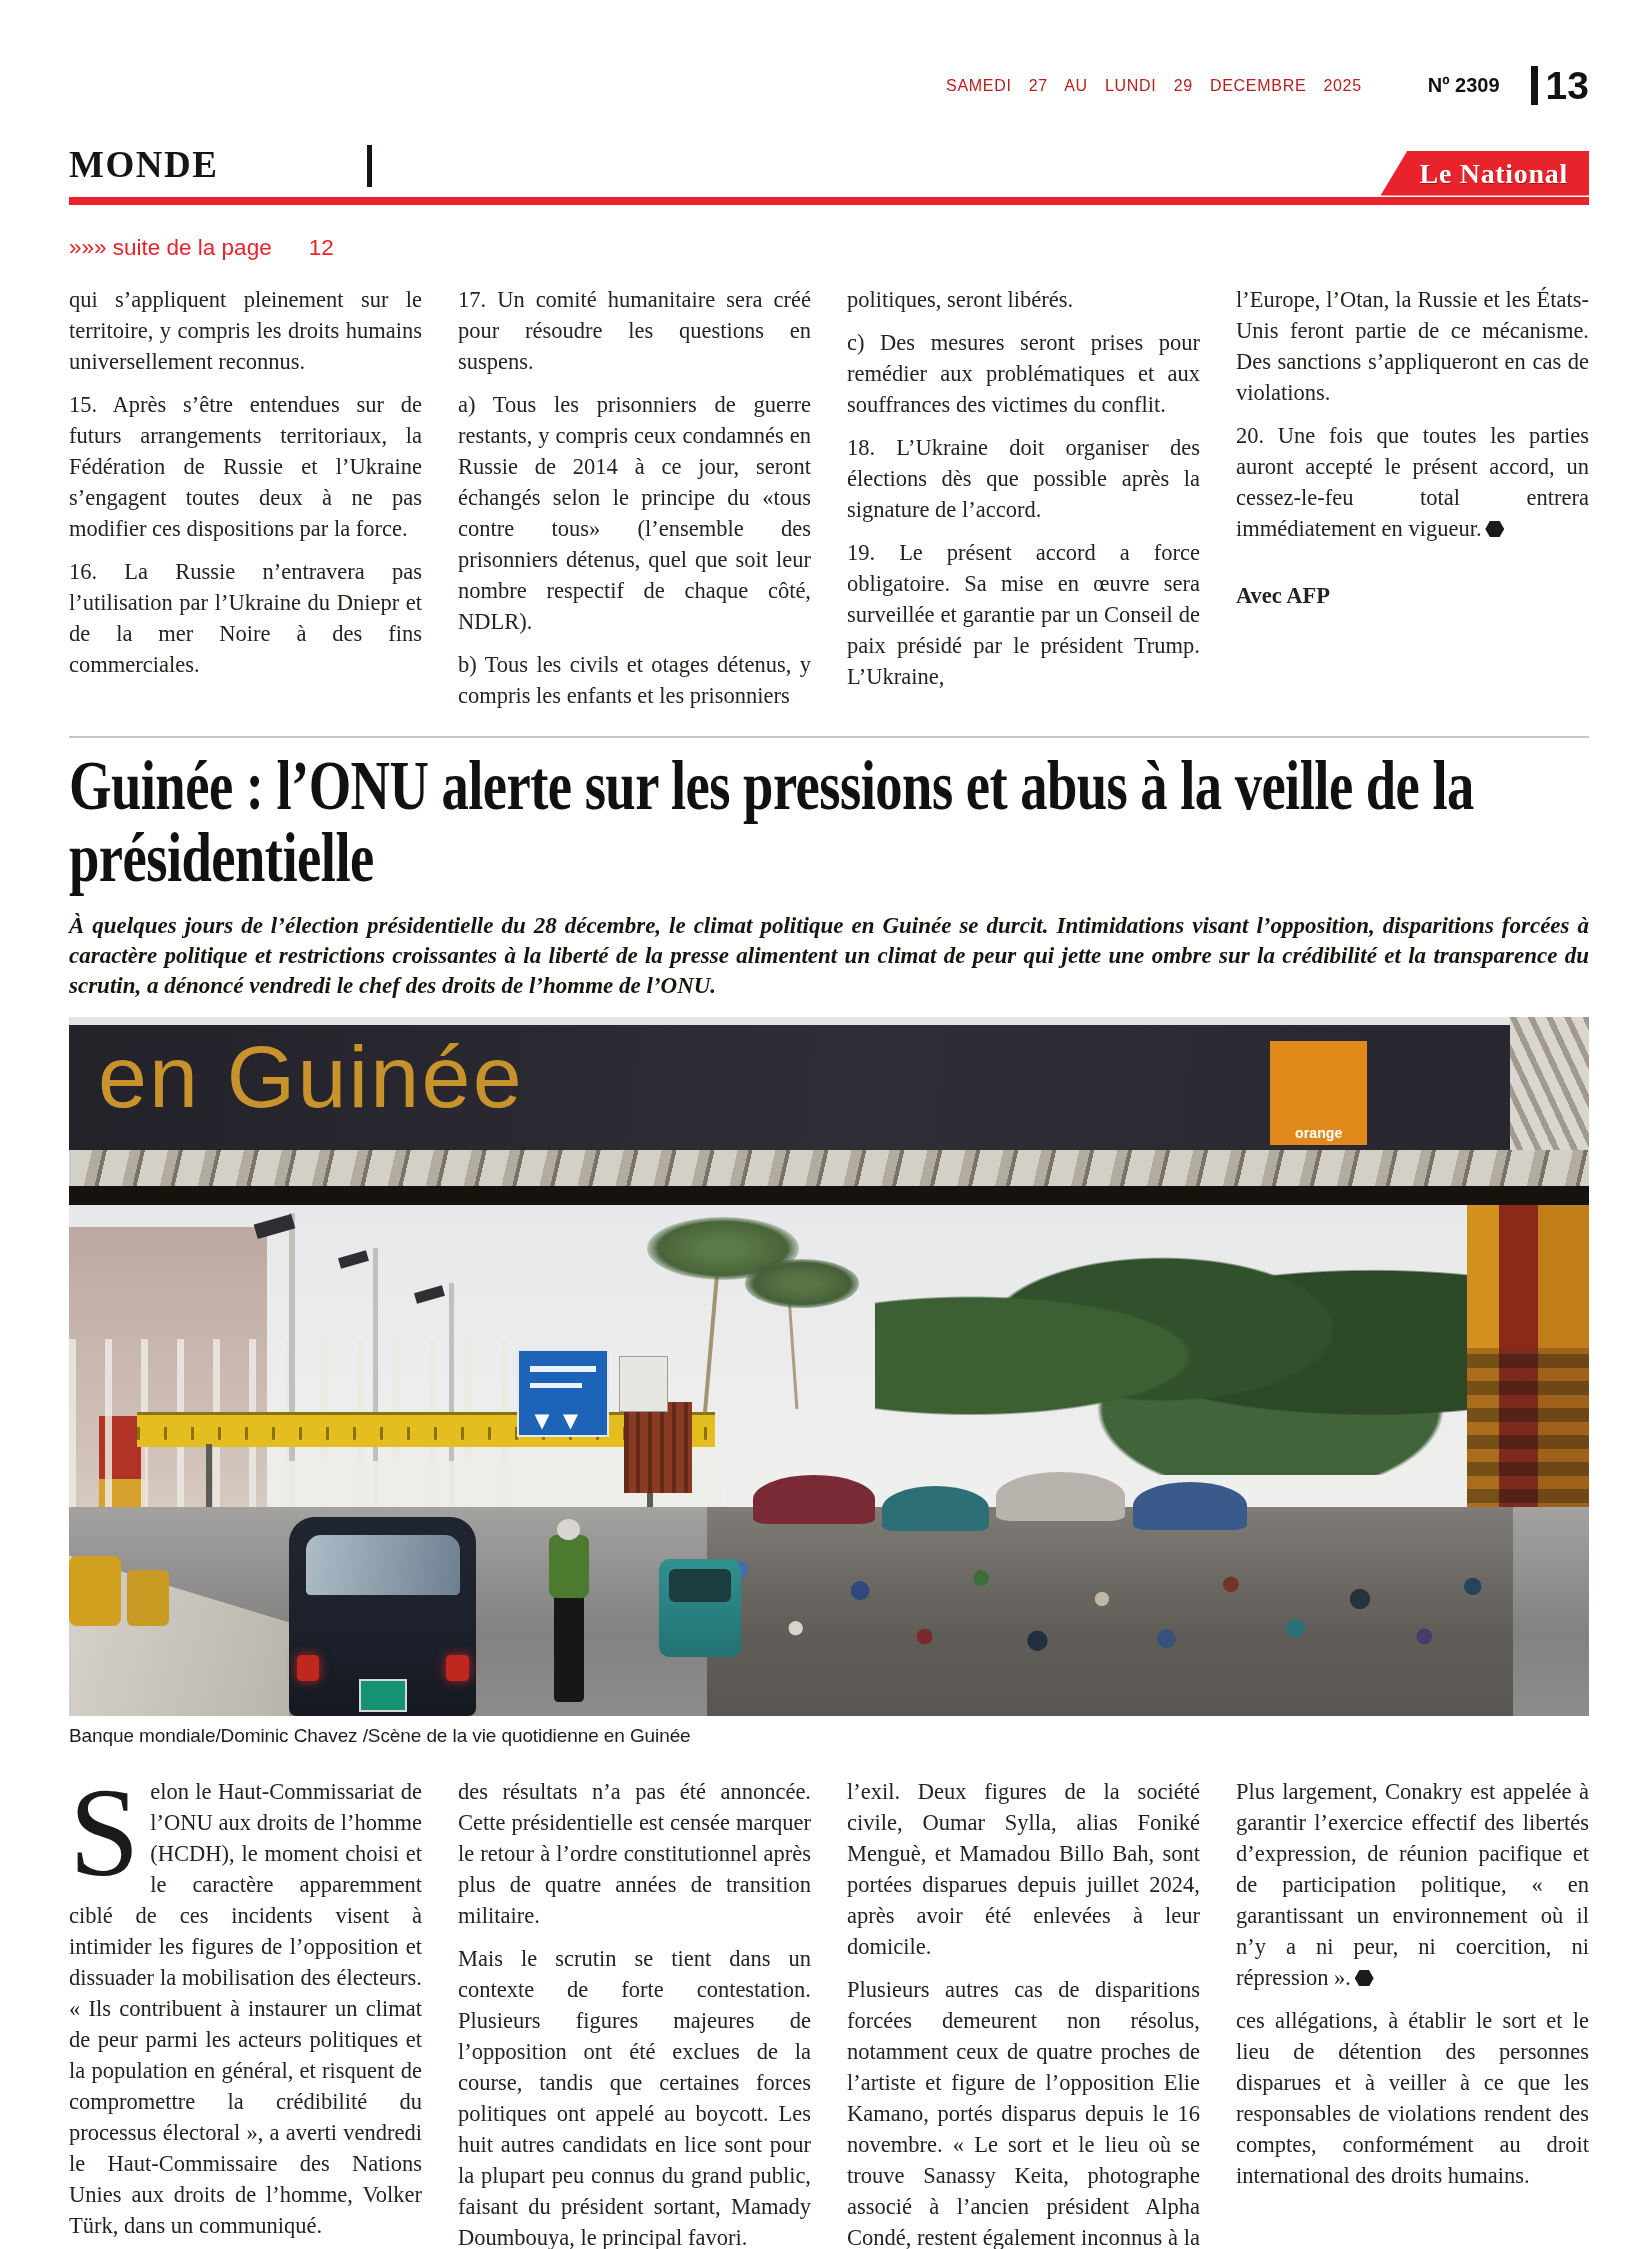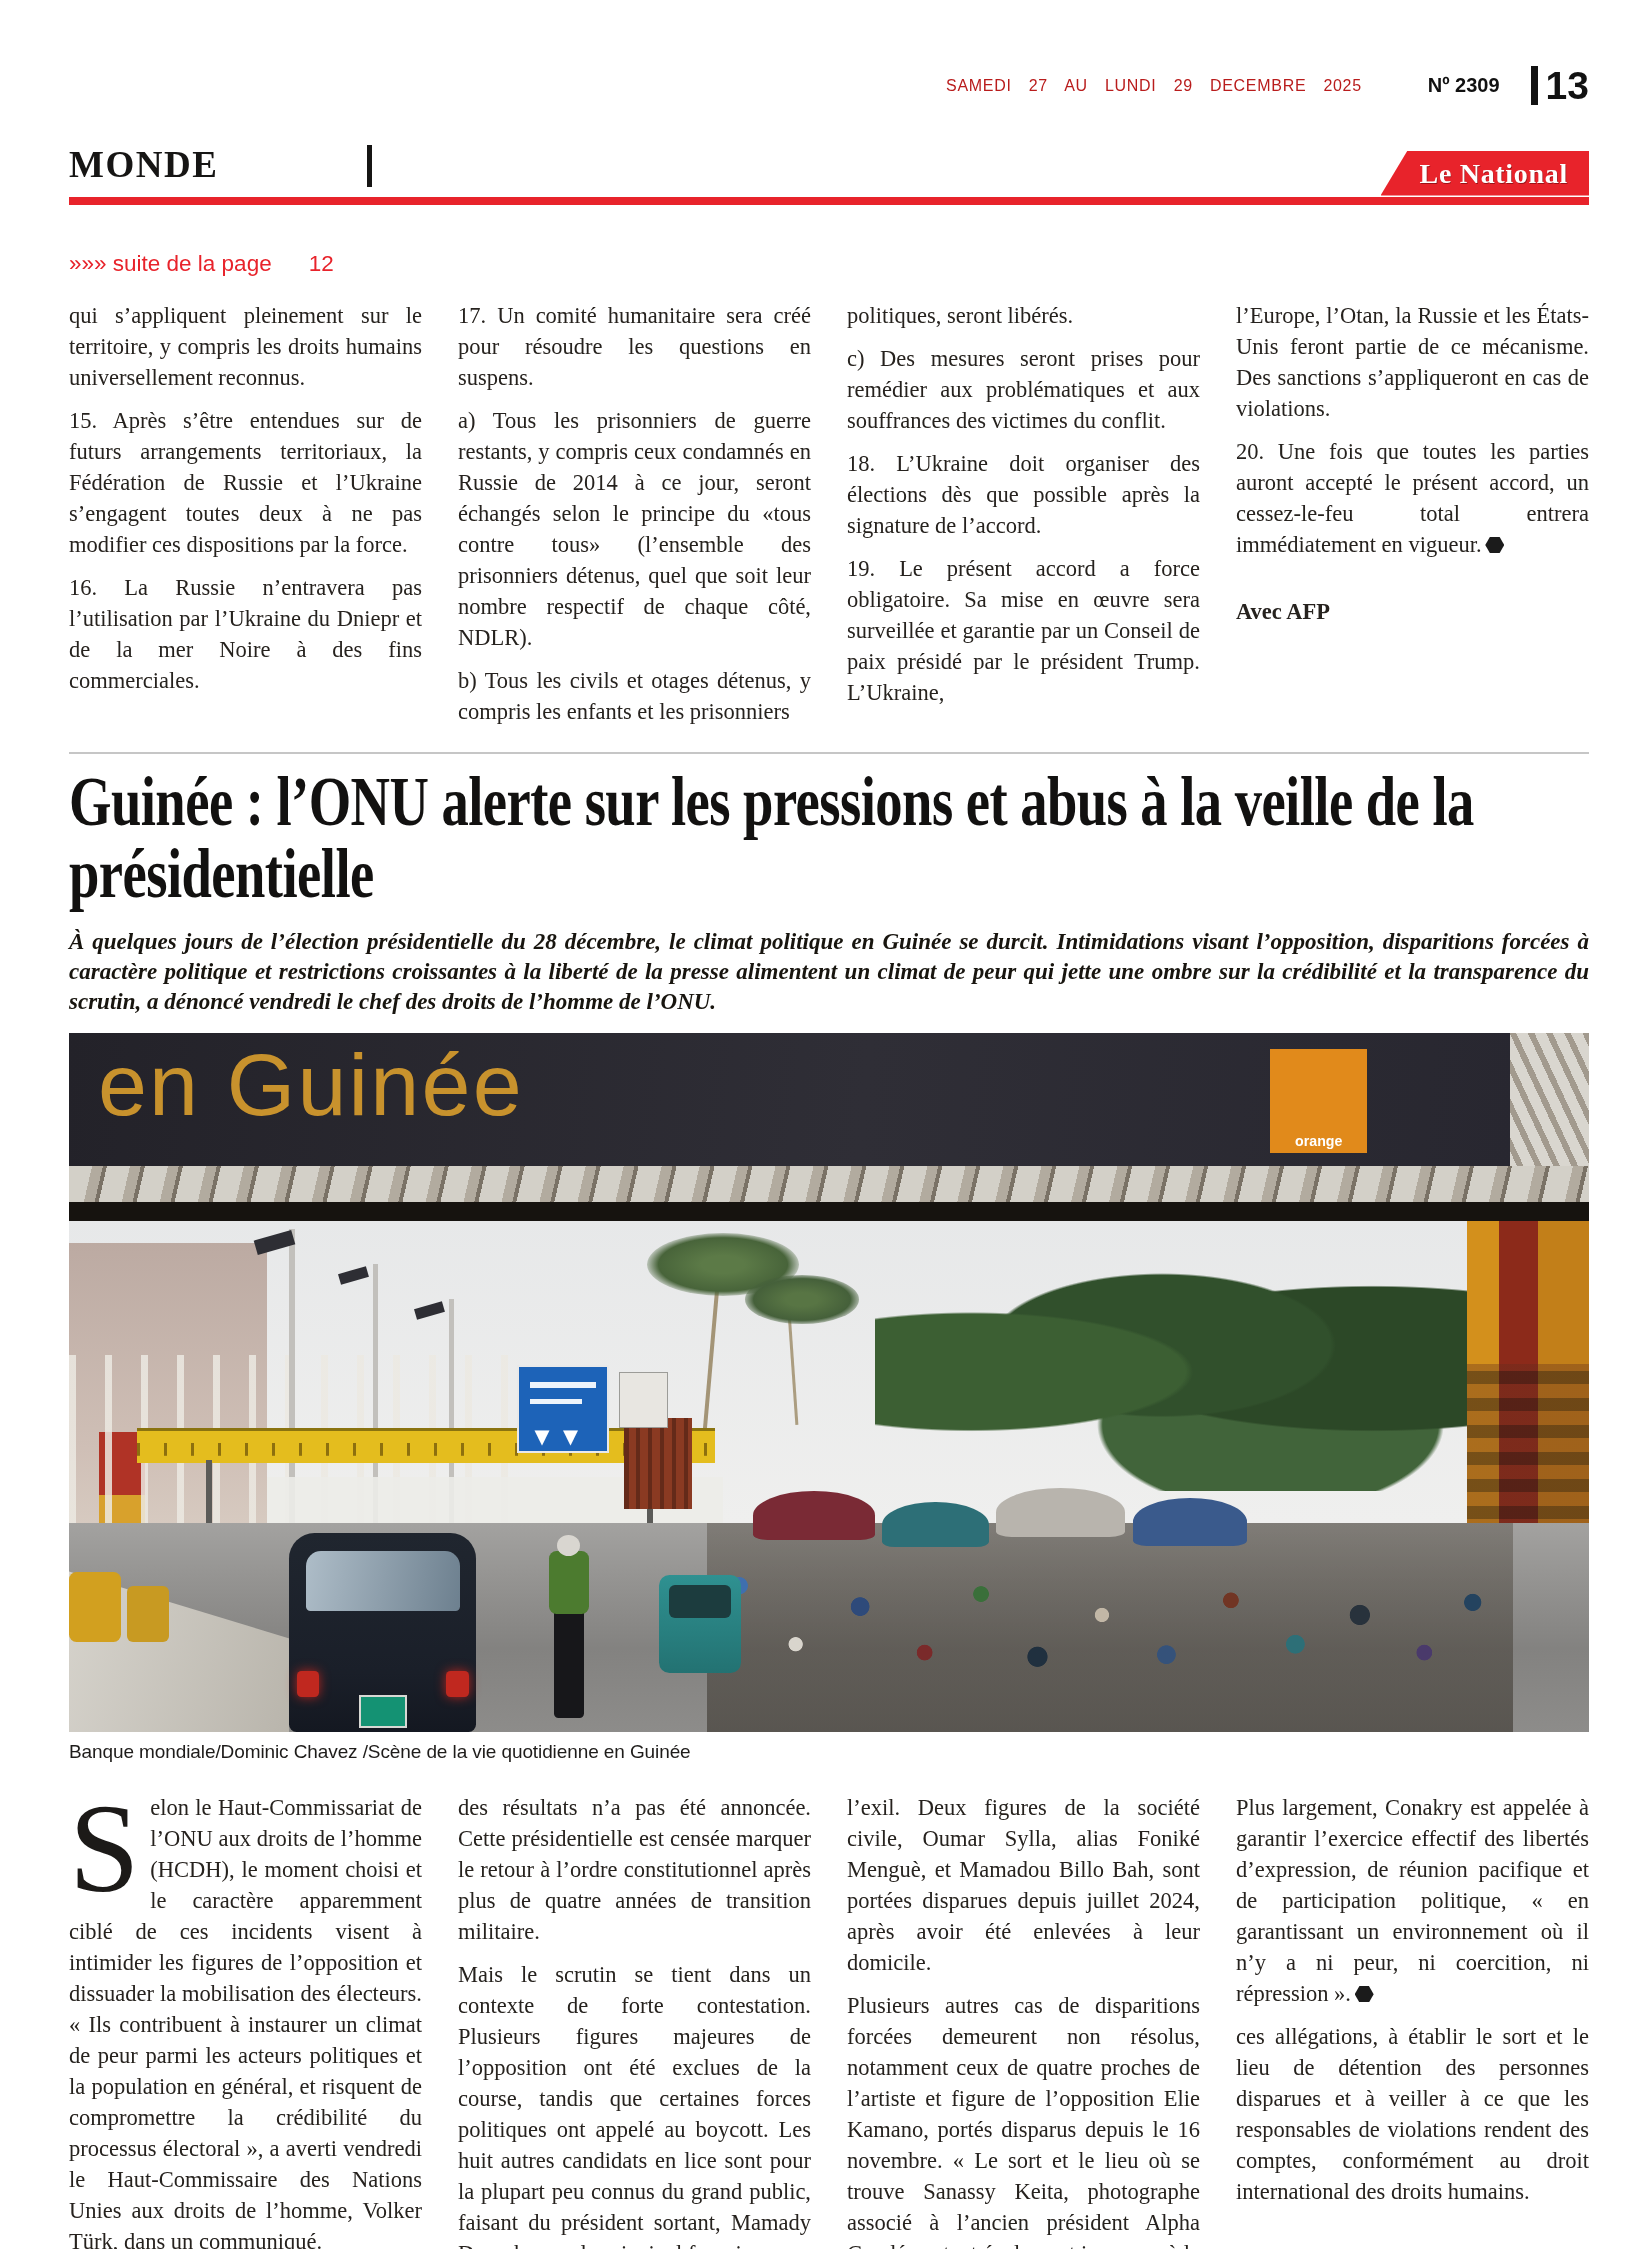--- a/index.html
+++ b/index.html
@@ -29,21 +29,21 @@
   .brand-badge {
     position:absolute; right:0; bottom:-4.5px; background:#e8232b;
     padding:7px 21px 6px 39px; clip-path:polygon(27px 0, 100% 0, 100% 100%, 0 100%);
   }
   .brand-badge span {
     color:#fff; font-family:"Liberation Serif", serif; font-weight:700;
     font-size:28px; letter-spacing:0.7px; text-shadow:0.7px 0.7px 0 rgba(60,0,0,.45);
   }
   .red-rule { height:8.2px; background:#e8232b; margin:6px 61px 0 69px; }
   .suite-line {
-    margin:46px 61px 0 69px; color:#e8232b;
+    margin:30px 61px 0 69px; color:#e8232b;
     font-family:"Liberation Sans", sans-serif; font-size:22.5px; font-weight:400;
   }
   .suite-line .suite-num { margin-left:37px; }
   
   .cols {
     display:grid; grid-template-columns:repeat(4, 1fr); column-gap:27px;
     margin:22.5px 61px 0 69px;
     gap:36px;
   }
   .col p { font-size:22.5px; line-height:31px; text-align:justify; margin-bottom:12px; }
@@ -61,21 +61,21 @@
     font-weight:700; font-size:70px; line-height:1.02; letter-spacing:-0.7px; color:#121110;
   }
   .lede {
     margin:18px 61px 0 69px; font-weight:700; font-style:italic;
     font-size:23px; line-height:30px; text-align:justify; color:#18150f;
   }
   
   .photo { position:relative; margin:16.5px 61px 0 69px; height:699px; overflow:hidden; background:#e7e8e9; }
   .photo div { position:absolute; }
   .ph-sky { inset:0; background:linear-gradient(#e2e4e6, #efefee 70%); }
-  .ph-billboard { left:0; top:0; width:95%; height:19%;
+  .ph-billboard { left:0; top:8px; width:95%; height:19%;
     background:linear-gradient(96deg,#232229 0%, #2f2e36 55%, #282730 100%); }
   .ph-bbtext {
     position:absolute; left:2%; top:6%; color:#c8922d;
     font-family:"Liberation Sans", sans-serif; font-size:88px; line-height:1; letter-spacing:2.2px;
   }
   .ph-logo { left:83.2%; top:12%; width:6.7%; height:78%; background:#e18a1b; }
   .ph-logo span {
     position:absolute; bottom:3.7px; left:0; right:0; text-align:center; color:#fff;
     font-family:"Liberation Sans", sans-serif; font-size:14.2px; font-weight:700;
   }

